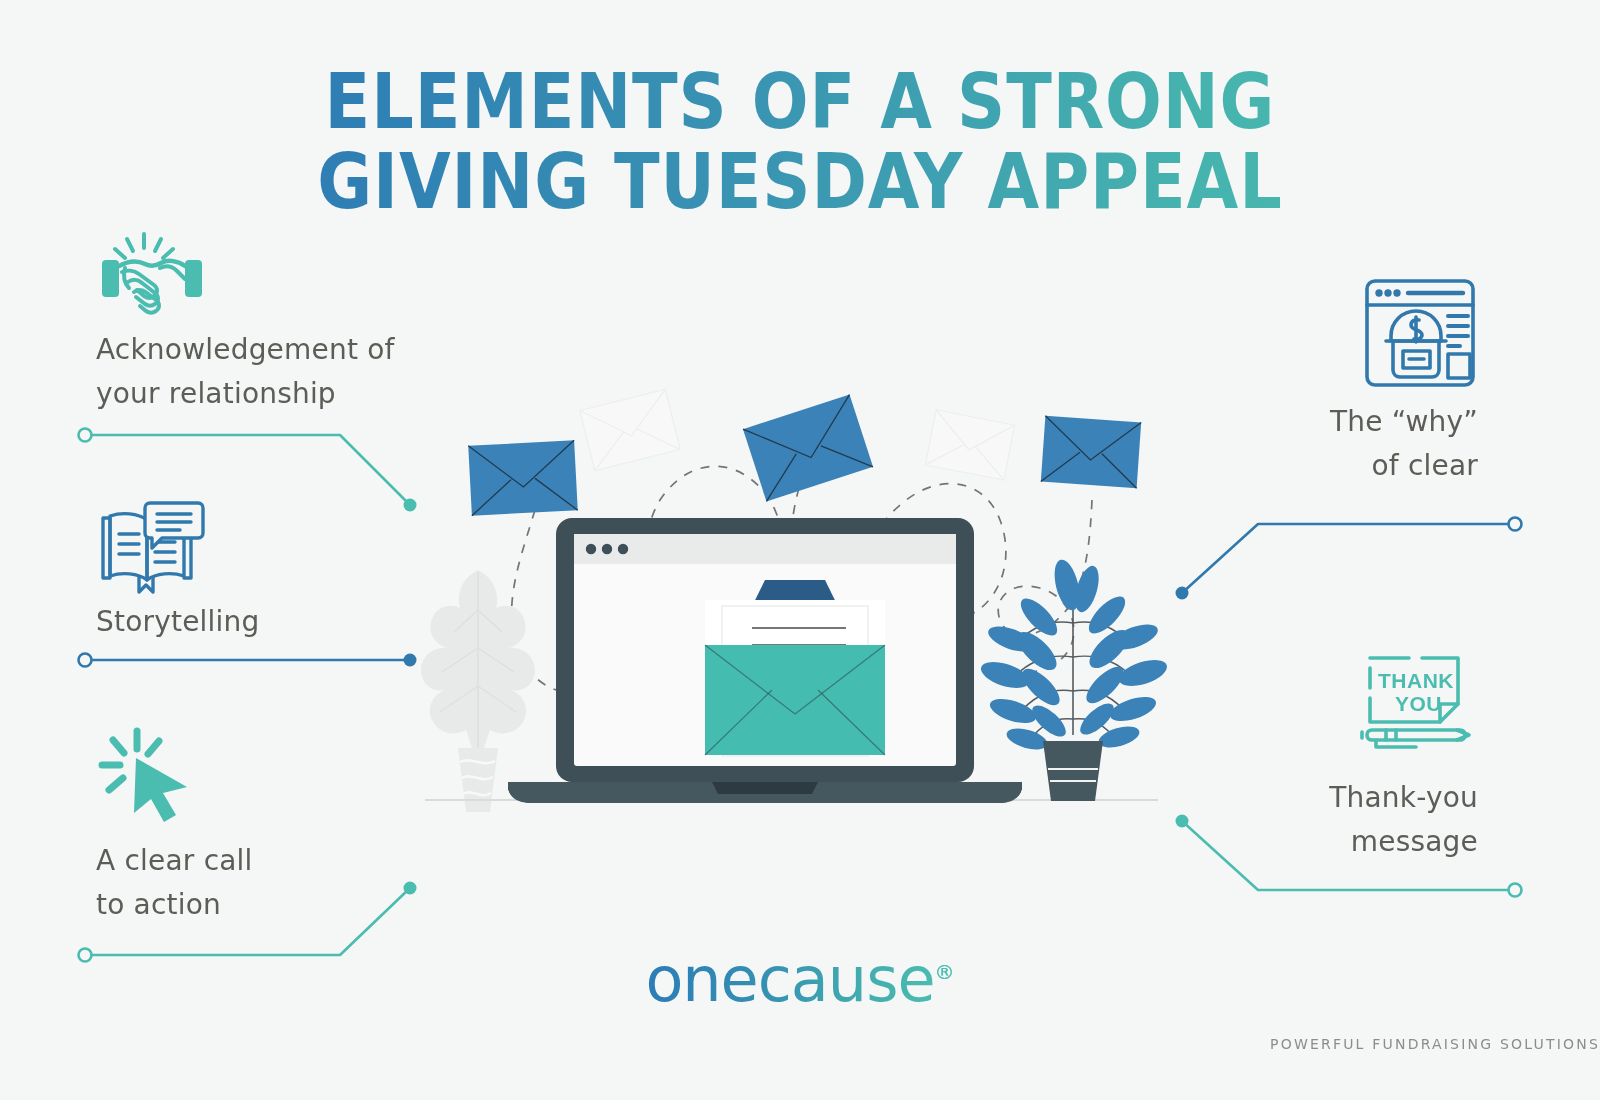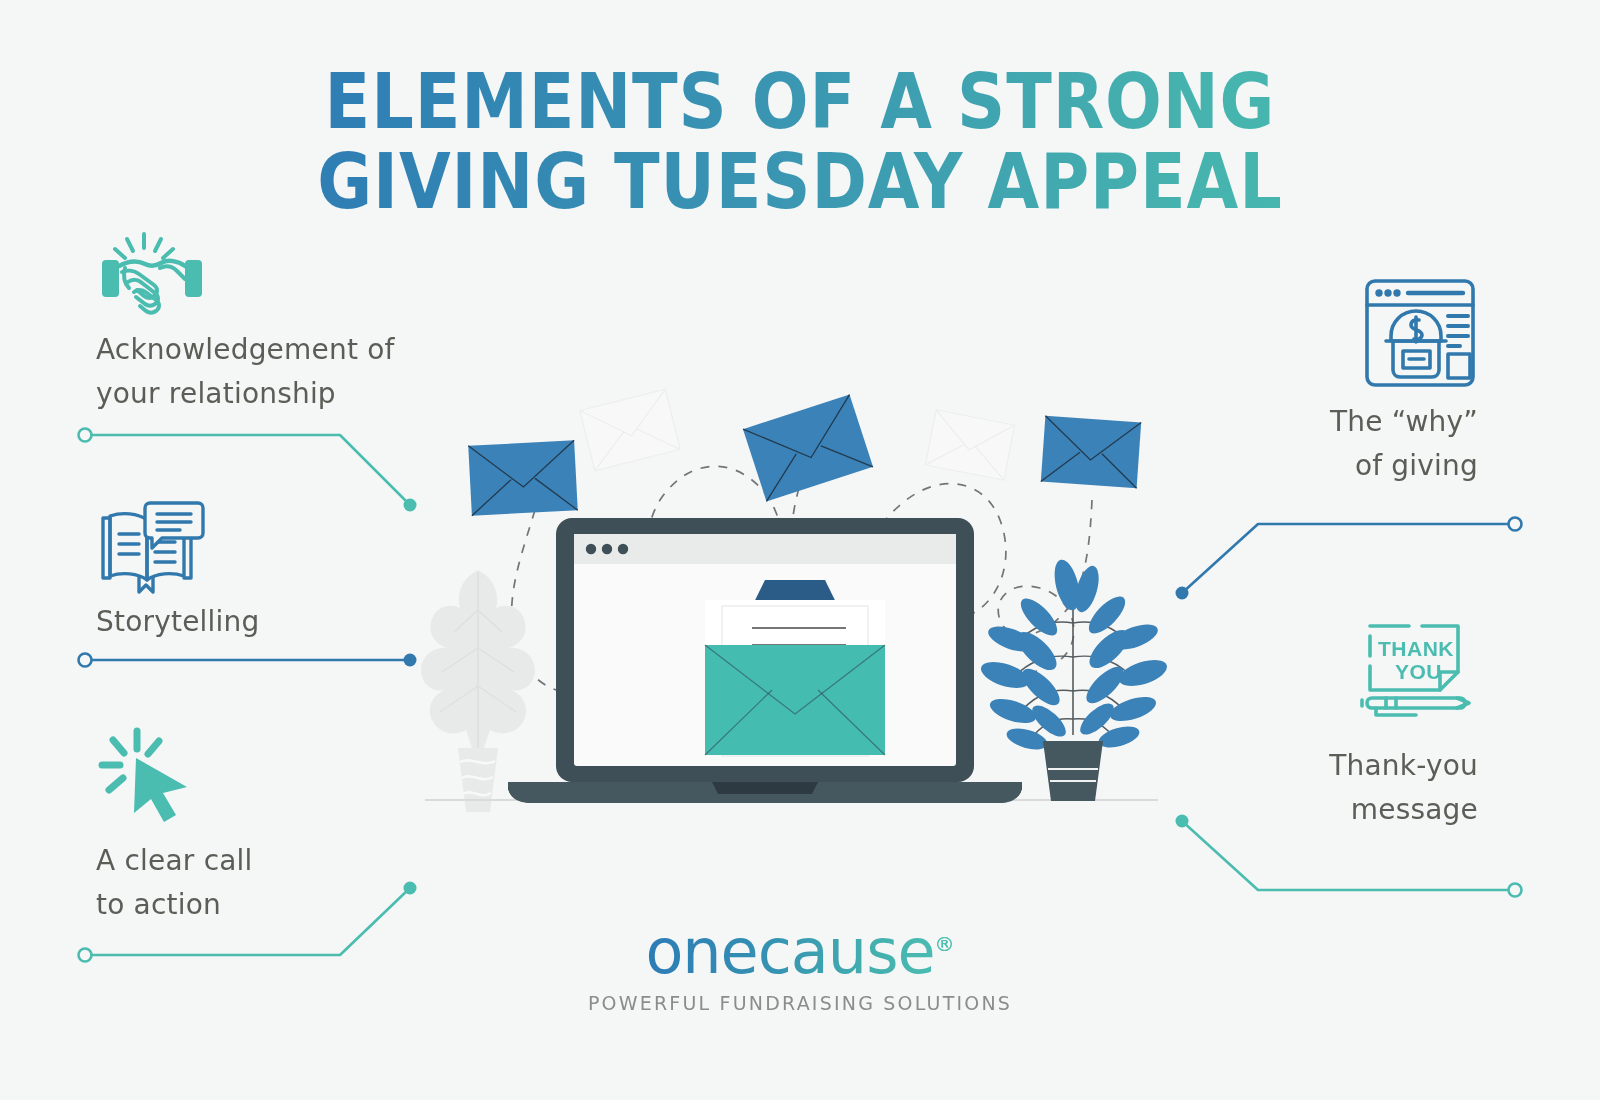--- a/index.html
+++ b/index.html
@@ -49,53 +49,55 @@
   #c-ack{left:96px;top:228px;width:360px;}
   #c-ack .label{margin-top:8px;}
   #c-story{left:96px;top:500px;width:360px;}
   #c-story .label{}
   #c-cta{left:96px;top:725px;width:360px;}
   #c-cta .label{margin-top:14px;}
 
   #c-why{right:122px;top:276px;width:360px;text-align:right;}
   #c-why .ico{margin-left:auto;}
   #c-why .label{margin-top:10px;}
-  #c-thanks{right:122px;top:620px;width:360px;text-align:right;}
+  #c-thanks{right:122px;top:652px;width:360px;text-align:right;}
   #c-thanks .ico{margin-left:auto;}
   #c-thanks .label{margin-top:24px;}
 
   
   .svgfull{position:absolute;left:0;top:0;width:1600px;height:1100px;pointer-events:none;}
 
   
   .logo-wrap{position:absolute;left:0;top:915px;width:1600px;text-align:center;}
   .logo-word{
     display:inline-block;
     font-family:"DejaVu Sans", sans-serif;
     font-size:62px;
     font-weight:400;
     letter-spacing:-1px;
     background:linear-gradient(90deg,#2c7cb6 0%,#3490b2 38%,#43aeae 72%,#4cc0b2 100%);
     -webkit-background-clip:text;background-clip:text;
     color:transparent;-webkit-text-fill-color:transparent;
     position:relative;
+    margin-top:28px;
   }
   .logo-reg{
     font-size:20px;
     vertical-align:super;
     -webkit-text-fill-color:#4cc0b2;
     color:#4cc0b2;
     letter-spacing:0;
   }
   .logo-tag{
-    margin-top:4px;
+    margin-top:20px;
     font-family:"DejaVu Sans", sans-serif;
-    font-size:19px;
+    font-size:14px;
     letter-spacing:2.2px;
     color:#8c8c8c;
+    text-align:right;
   }
 </style>
 </head>
 <body>
 
 <div class="stage">
 
   <div class="title">
     <span>ELEMENTS OF A STRONG</span>
     <span>GIVING TUESDAY APPEAL</span>
@@ -347,21 +349,21 @@
         <rect x="41" y="75" width="27" height="17"></rect>
         <line x1="47" y1="83" x2="62" y2="83"></line>
         <line x1="86" y1="40" x2="106" y2="40" stroke-width="4"></line>
         <line x1="86" y1="50" x2="106" y2="50" stroke-width="4"></line>
         <line x1="86" y1="60" x2="106" y2="60" stroke-width="4"></line>
         <line x1="86" y1="70" x2="98" y2="70" stroke-width="4"></line>
         <rect x="86" y="78" width="22" height="24"></rect>
       </g>
     </svg>
     <div class="label">The “why”
-of giving</div>
+of clear</div>
   </div>
 
   <div class="callout right" id="c-thanks">
     <svg class="ico" width="124" height="100" viewBox="0 0 124 100">
       <g fill="none" stroke="#4bbcb0" stroke-width="3.6" stroke-linejoin="round" stroke-linecap="round">
         <path d="M16,6 L55,6 M68,6 L104,6 L104,52 L86,70 L16,70 L16,46 M16,36 L16,16"></path>
         <path d="M86,70 L86,52 L104,52"></path>
         <path d="M18,78 L106,78 C109,78 111,80 111,83 C111,86 109,88 106,88 L18,88 C15,88 13,86 13,83 C13,80 15,78 18,78 Z"></path>
         <path d="M103,78 L115,83 L103,88"></path>
         <line x1="32" y1="78" x2="32" y2="88"></line>

